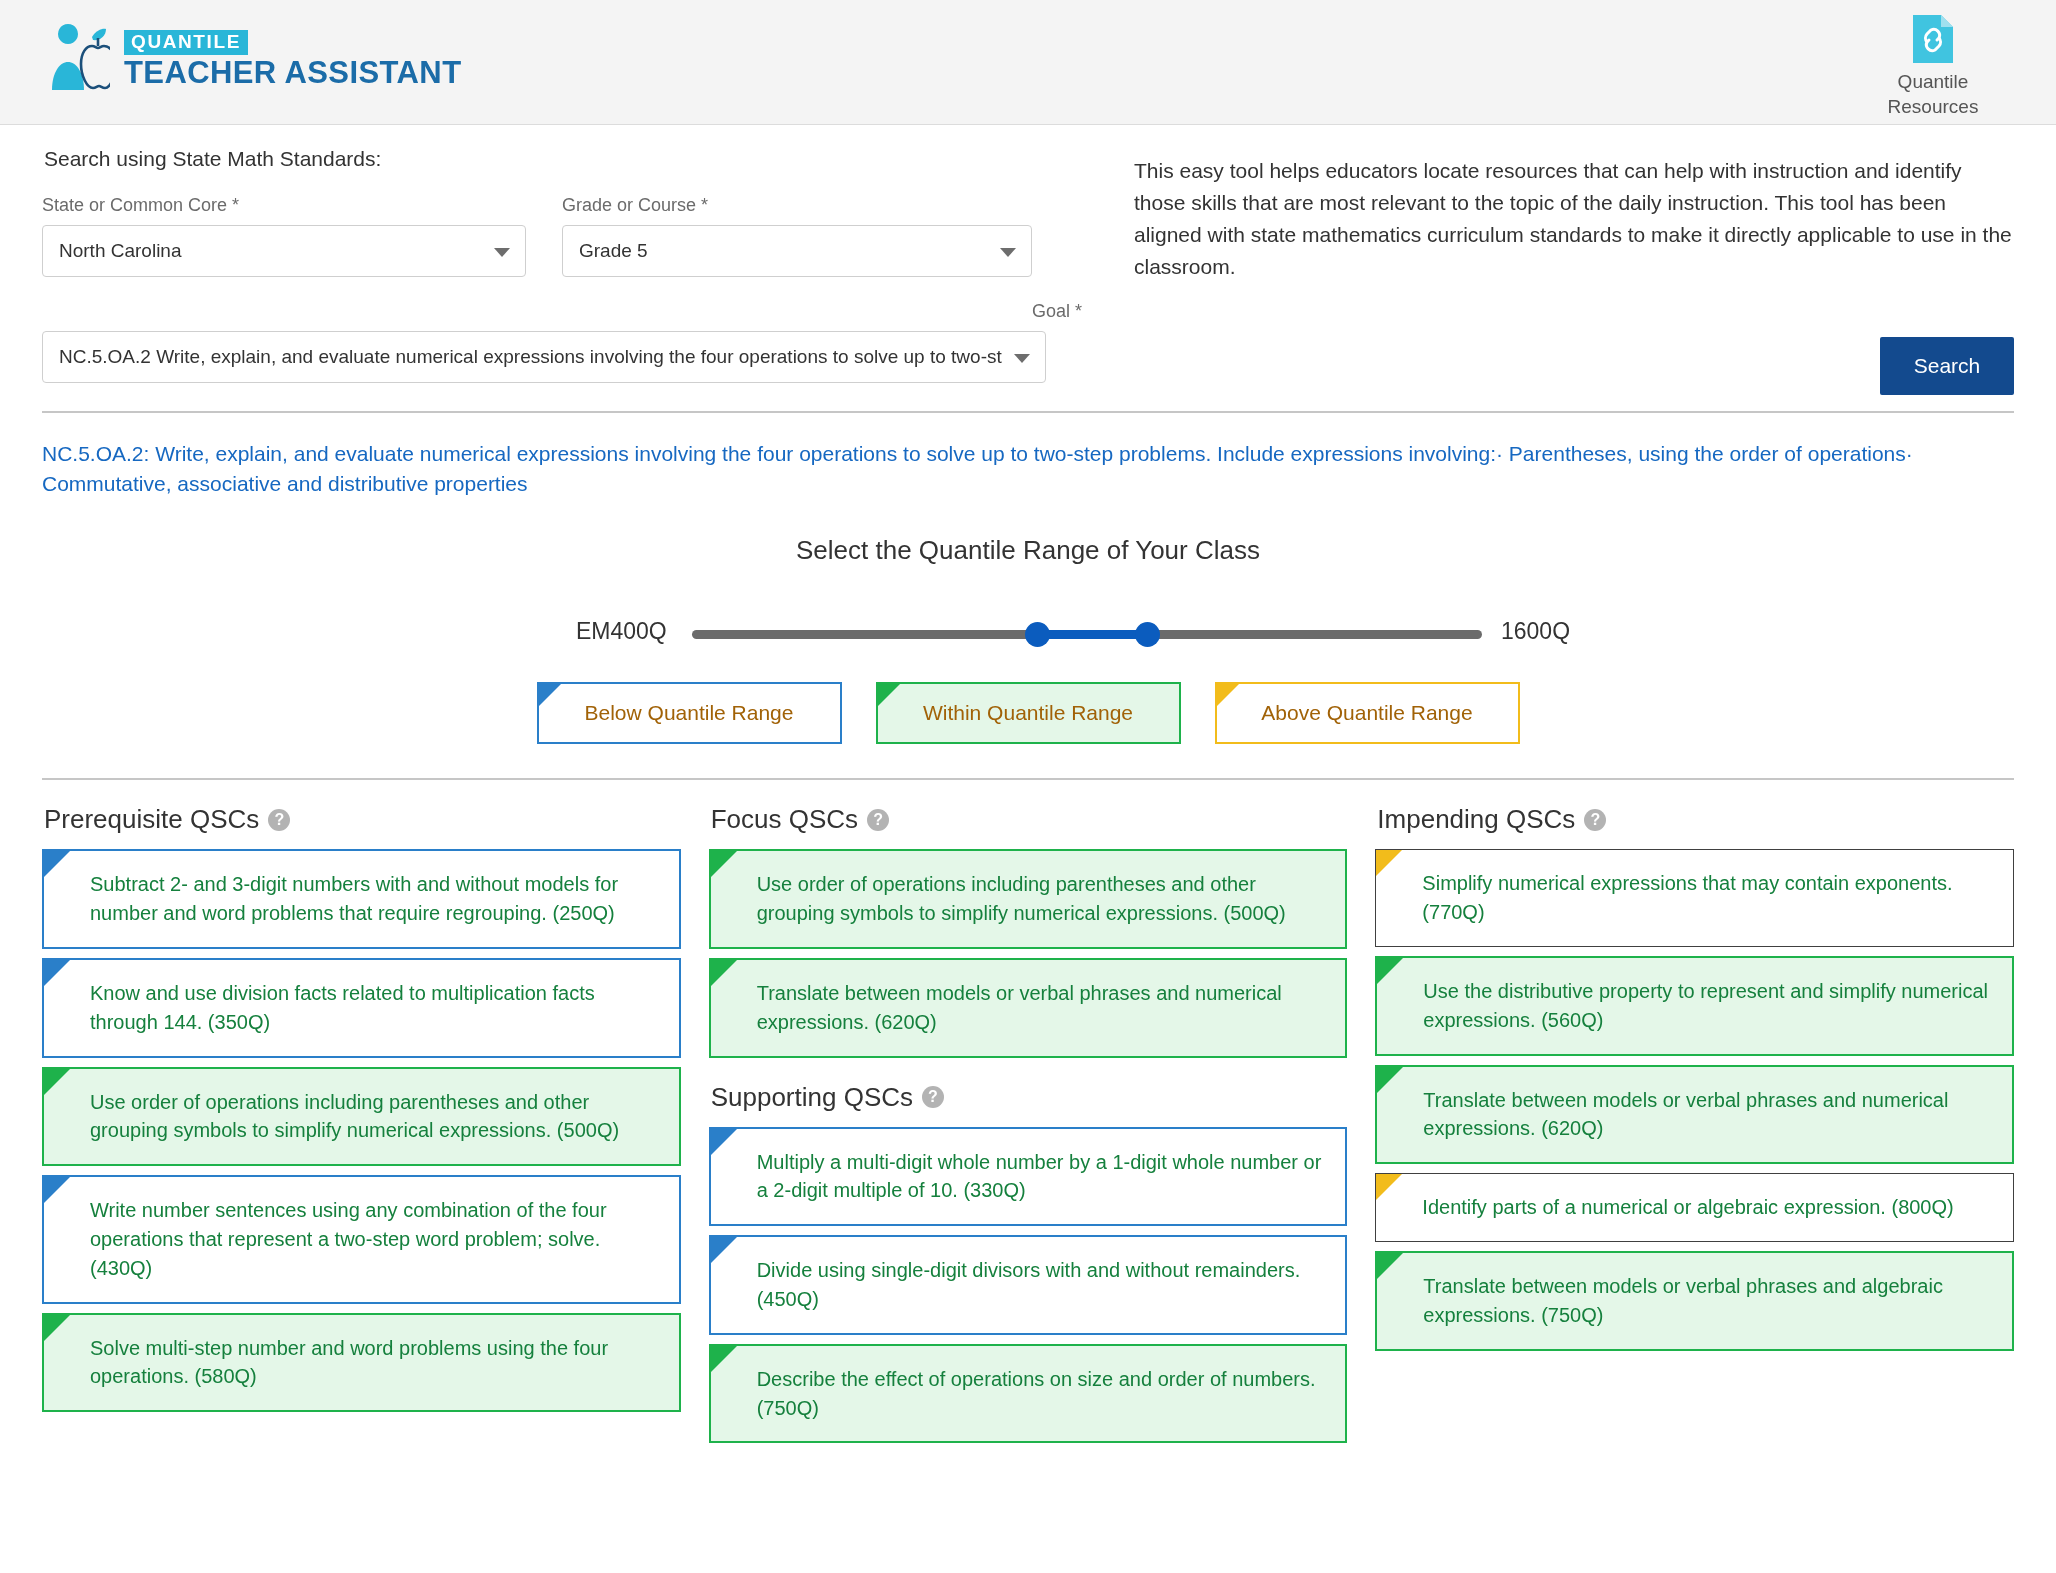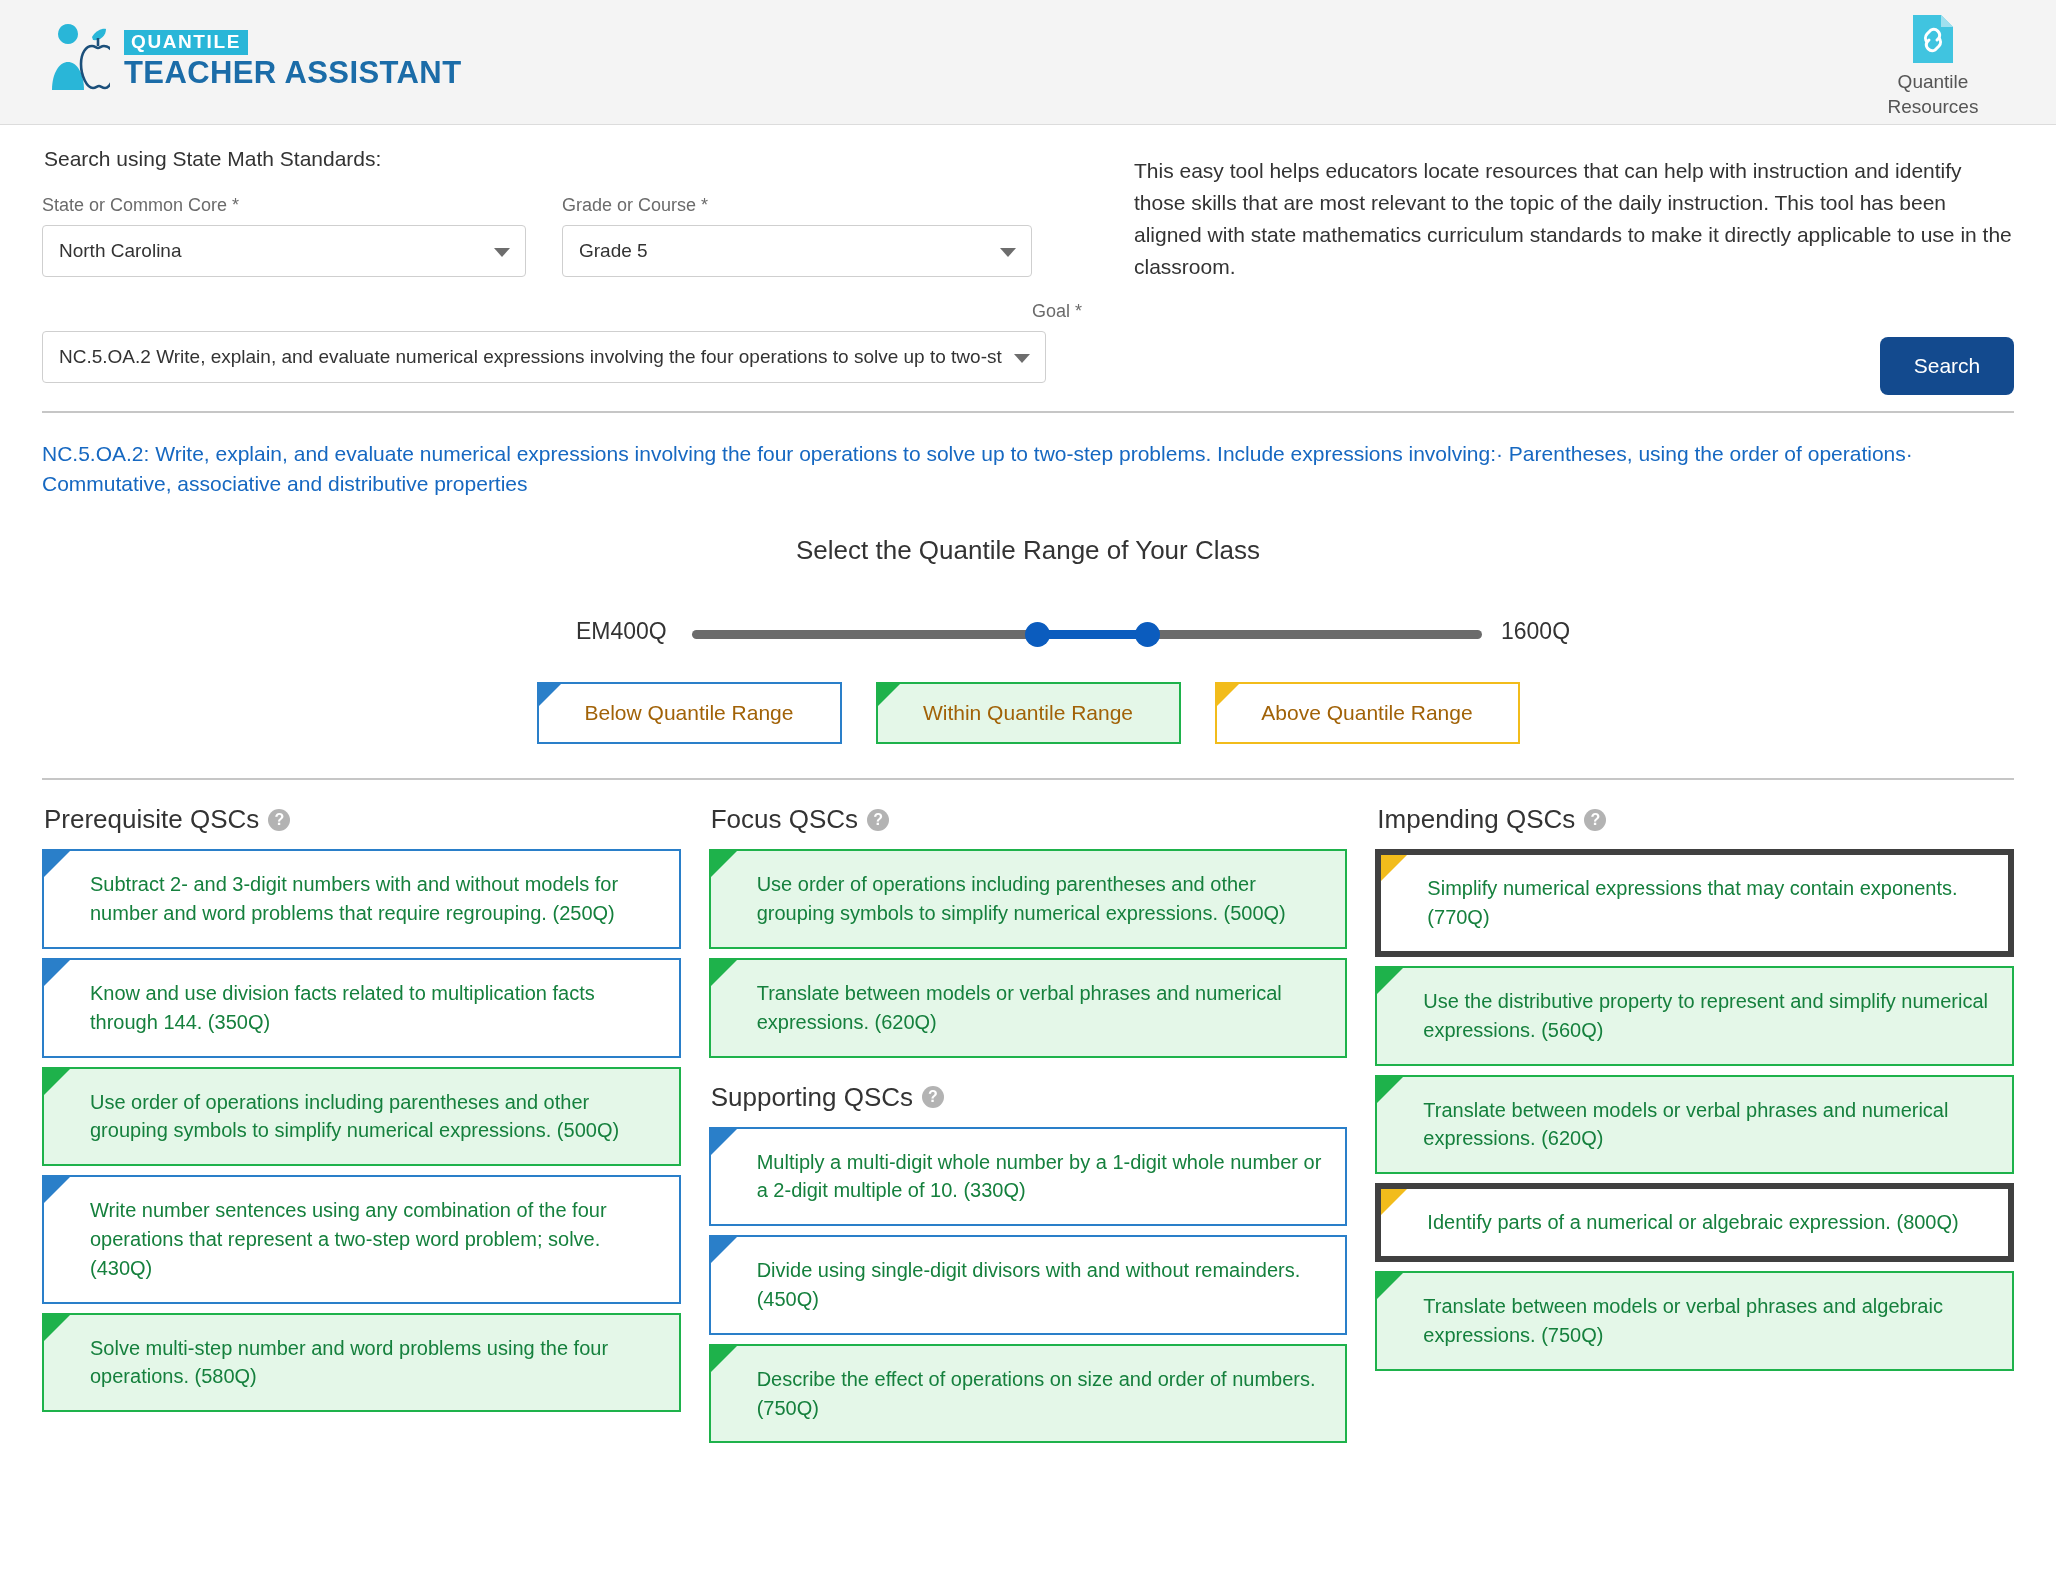--- a/index.html
+++ b/index.html
@@ -99,21 +99,21 @@
     color: #333;
     max-width: 900px;
     margin-top: 8px;
   }
   .search-btn {
     position: absolute;
     right: 0; top: 190px;
     width: 134px; height: 58px;
     background: #134a8e;
     border: none;
-    border-radius: 8px;
+    border-radius: 2px;
     color: #ffffff;
     font-size: 21px;
     font-family: "Liberation Sans", sans-serif;
     cursor: pointer;
   }
 
   hr.rule {
     border: none;
     border-top: 2px solid #c6c6c6;
     margin: 28px 0 0 0;
@@ -247,21 +247,21 @@
   .card .flag {
     position: absolute; left: 0; top: 0;
     width: 0; height: 0;
     border-top: 26px solid transparent;
     border-right: 26px solid transparent;
   }
   .card.below  { border: 2px solid #2a7fc9; }
   .card.below .flag  { border-top-color: #2a7fc9; }
   .card.within { border: 2px solid #1eb24b; background: #e4f7e8; }
   .card.within .flag { border-top-color: #1eb24b; }
-  .card.above  { border: 6px solid #404040; }
+  .card.above  { border: 1px solid #404040; }
   .card.above .flag  { border-top-color: #f2bc1b; }
   .card .card-text { display: block; }
   .sub-heading { margin-top: 24px; }
 </style>
 </head>
 <body>
 
 <div class="header">
   <div class="brand">
     <svg class="brand-mark" viewBox="0 0 62 72">

